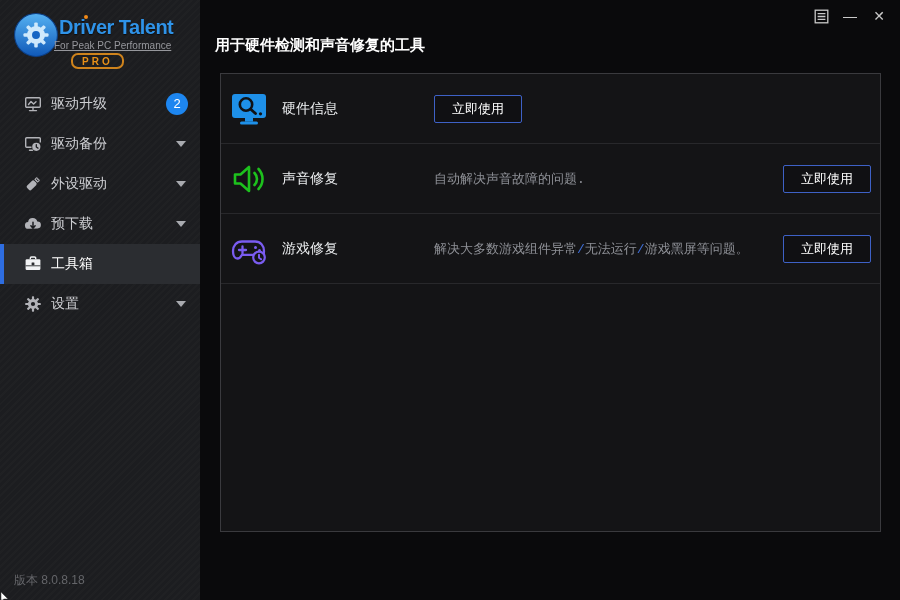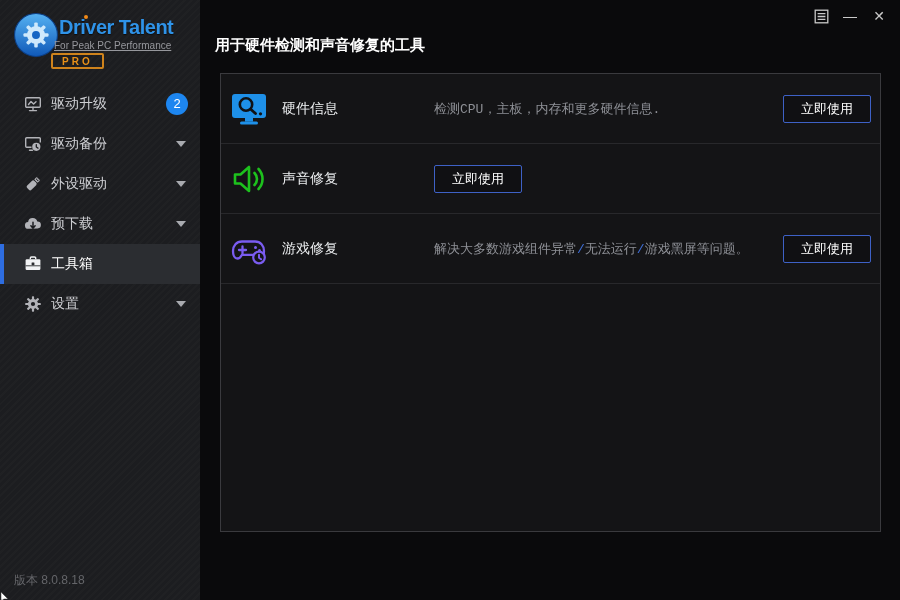--- a/index.html
+++ b/index.html
@@ -18,22 +18,22 @@
   .logo-area { position: relative; height: 84px; }
   .logo-badge { position: absolute; left: 13px; top: 12px; width: 46px; height: 46px; }
   .logo-title {
     position: absolute; left: 59px; top: 16px; font-size: 20px; font-weight: bold;
     letter-spacing: -0.5px; color: #2f93e8; white-space: nowrap;
     text-shadow: 0 1px 1px rgba(0,0,0,0.6);
   }
   .logo-i-dot { position: absolute; left: 84px; top: 15px; width: 4px; height: 4px; border-radius: 50%; background: #f08a18; }
   .logo-tagline { position: absolute; left: 54px; top: 40px; font-size: 10px; color: #96979c; white-space: nowrap; text-decoration: underline; }
   .pro-badge {
-    position: absolute; left: 51px; top: 53px; padding: 0 9px; height: 16px; line-height: 14px;
-    border: 2px solid #cf831c; border-radius: 2px; color: #e89018;
+    position: absolute; left: 71px; top: 53px; padding: 0 9px; height: 16px; line-height: 14px;
+    border: 2px solid #cf831c; border-radius: 7px; color: #e89018;
     font-size: 10px; font-weight: bold; letter-spacing: 3px;
   }
 
   .nav { position: absolute; left: 0; top: 84px; width: 200px; }
   .sidebar-item {
     position: relative; height: 40px; display: flex; align-items: center;
     padding-left: 24px; cursor: pointer;
   }
   .sidebar-item.selected { background: #2b2d31; }
   .sidebar-item.selected::before {
@@ -213,31 +213,31 @@
     <div class="tool-row">
       <svg class="tool-icon" viewBox="0 0 40 40">
         <rect x="3" y="5" width="34" height="24" rx="3" fill="#1e90e8"></rect>
         <circle cx="17" cy="15.5" r="6.2" fill="none" stroke="#101114" stroke-width="2.6"></circle>
         <line x1="21.8" y1="20.2" x2="26.5" y2="24.6" stroke="#101114" stroke-width="2.8" stroke-linecap="round"></line>
         <circle cx="31.5" cy="24.8" r="1.6" fill="#101114"></circle>
         <rect x="16" y="29" width="8" height="3.6" fill="#1e90e8"></rect>
         <rect x="11" y="32.6" width="18" height="3" rx="1.5" fill="#1e90e8"></rect>
       </svg>
       <div class="tool-name">硬件信息</div>
-      <div class="tool-desc">检测CPU，主板，内存和更多硬件信息.</div>
       <button class="use-btn">立即使用</button>
     </div>
 
     <div class="tool-row">
       <svg class="tool-icon" viewBox="0 0 40 40" fill="none" stroke="#1dc11d" stroke-width="2.6">
         <path d="M6 15.5 h5.5 l8.5 -7.5 v24 l-8.5 -7.5 H6 z" stroke-linejoin="round"></path>
         <path d="M25.5 14 a8.5 8.5 0 0 1 0 12" stroke-linecap="round"></path>
         <path d="M29.5 10 a14.5 14.5 0 0 1 0 20" stroke-linecap="round"></path>
       </svg>
       <div class="tool-name">声音修复</div>
+      <div class="tool-desc">自动解决声音故障的问题.</div>
       <button class="use-btn">立即使用</button>
     </div>
 
     <div class="tool-row">
       <svg class="tool-icon" viewBox="0 0 40 40" fill="none" stroke="#7a5cf0" stroke-width="2.3" stroke-linecap="round" stroke-linejoin="round">
         <path d="M13 12.5 h13 c5.5 0 9 4 9 9.5 c0 4.5 -1.8 7.5 -4.4 7.5 c-2 0 -3.4 -1.6 -4.4 -3.6 h-13.4 c-1 2 -2.4 3.6 -4.4 3.6 c-2.6 0 -4.4 -3 -4.4 -7.5 c0 -5.5 3.5 -9.5 9 -9.5 z"></path>
         <path d="M13.5 17.5 v7 M10 21 h7"></path>
         <circle cx="26.5" cy="18.5" r="1.5" fill="#7a5cf0" stroke="none"></circle>
         <circle cx="30.5" cy="21.5" r="1.5" fill="#7a5cf0" stroke="none"></circle>
         <circle cx="30" cy="28.5" r="5.8" fill="#141416" stroke-width="2.2"></circle>

